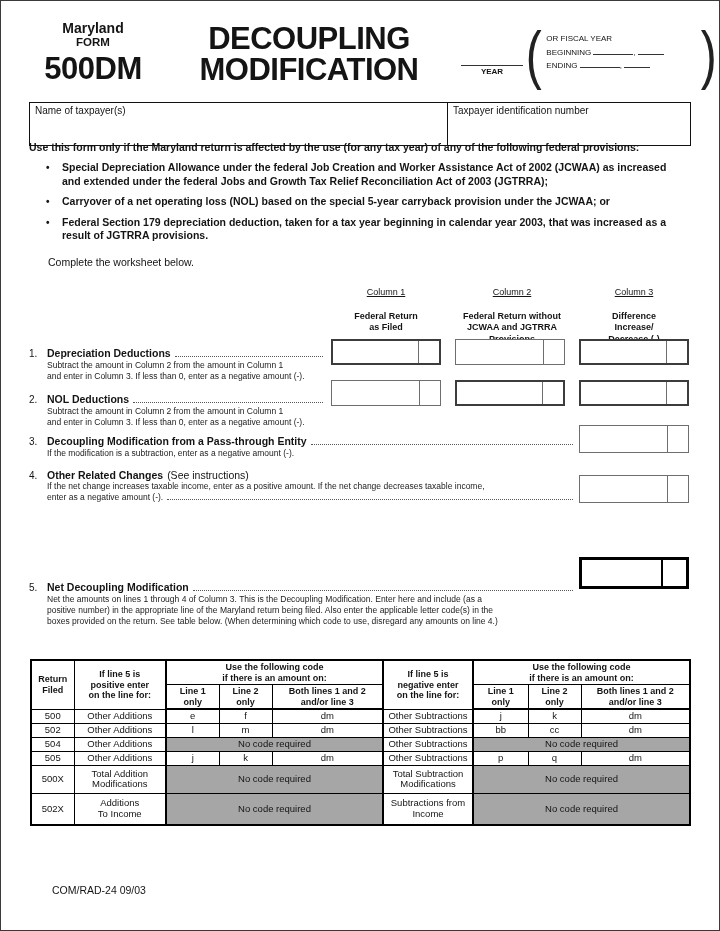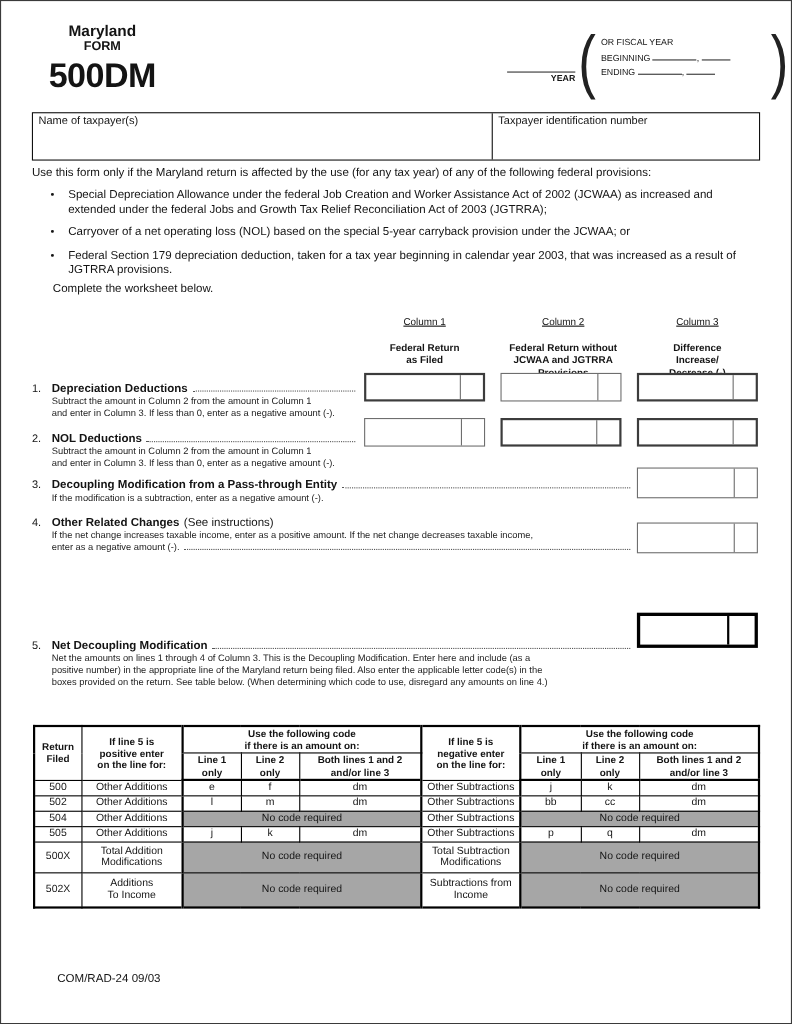--- a/index.html
+++ b/index.html
@@ -11,38 +11,38 @@
   .pre { white-space:pre-line; }
 
   
   .hdr-left { position:absolute; left:36px; top:20px; width:112px; text-align:center; font-weight:bold; }
   .hdr-state { font-size:14px; line-height:15px; }
   .hdr-formword { font-size:11.5px; line-height:13px; }
   .hdr-number { font-size:31px; line-height:34px; margin-top:3px; letter-spacing:-0.5px; }
   .hdr-title { position:absolute; left:178px; top:22px; width:260px; text-align:center;
                font-weight:bold; font-size:31px; line-height:31px; letter-spacing:-0.5px; }
   .hdr-year { position:absolute; left:460px; top:28px; display:flex; align-items:flex-start; }
-  .year-blank-wrap { margin-top:22px; text-align:right; width:62px; }
+  .year-blank-wrap { margin-top:22px; text-align:center; width:62px; }
   .year-blank { height:14px; border-bottom:1.5px solid #333; }
   .year-label { font-size:8px; font-weight:bold; margin-top:1px; }
   .paren { font-size:64px; line-height:52px; font-weight:400; color:#222;
            transform:scaleX(0.75); transform-origin:center; }
   .fiscal-lines { font-size:8px; line-height:13.5px; padding:3px 2px 0 2px; width:150px; }
   .fiscal-row { white-space:nowrap; }
   .blank { display:inline-block; border-bottom:1px solid #333; height:8px; vertical-align:baseline; }
   .blank-lg { width:40px; } .blank-sm { width:26px; }
 
   
   .name-box { position:absolute; left:28px; top:101px; width:662px; height:44px;
               border:1.5px solid #111; display:flex; box-sizing:border-box; }
   .name-cell { flex:1; border-right:1.5px solid #111; padding:2px 5px; font-size:10px; }
   .id-cell { width:232px; padding:2px 5px; font-size:10px; }
 
   
-  .intro { position:absolute; left:28px; top:150px; width:662px; font-size:10.5px; line-height:13px; }
+  .intro { position:absolute; left:28px; top:140px; width:662px; font-size:10.5px; line-height:13px;font-weight:bold; }
   .bullet { display:flex; margin:7px 0 0 17px; }
   .bullet .dot { width:16px; font-size:10px; }
   .bullet .txt { width:612px; line-height:13.5px; }
   .complete-note { position:absolute; left:47px; top:255px; font-size:10.5px; }
 
   
   .colhdr { position:absolute; top:286px; text-align:center; font-size:9px; line-height:11.5px; }
   .colhdr .clabel { text-decoration:underline; margin-bottom:12px; font-weight:normal; }
   .colhdr .cdesc { font-weight:bold; }
 
@@ -83,20 +83,24 @@
 <body>
 
 <div class="page">
 
   <div class="hdr-left">
     <div class="hdr-state">Maryland</div>
     <div class="hdr-formword">FORM</div>
     <div class="hdr-number">500DM</div>
   </div>
 
+  <div class="hdr-title">
+    <div>DECOUPLING</div>
+    <div>MODIFICATION</div>
+  </div>
 
   <div class="hdr-year">
     <div class="year-blank-wrap">
       <div class="year-blank"></div>
       <div class="year-label">YEAR</div>
     </div>
     <div class="paren">(</div>
     <div class="fiscal-lines">
       <div class="fiscal-row">OR FISCAL YEAR</div>
       <div class="fiscal-row">

